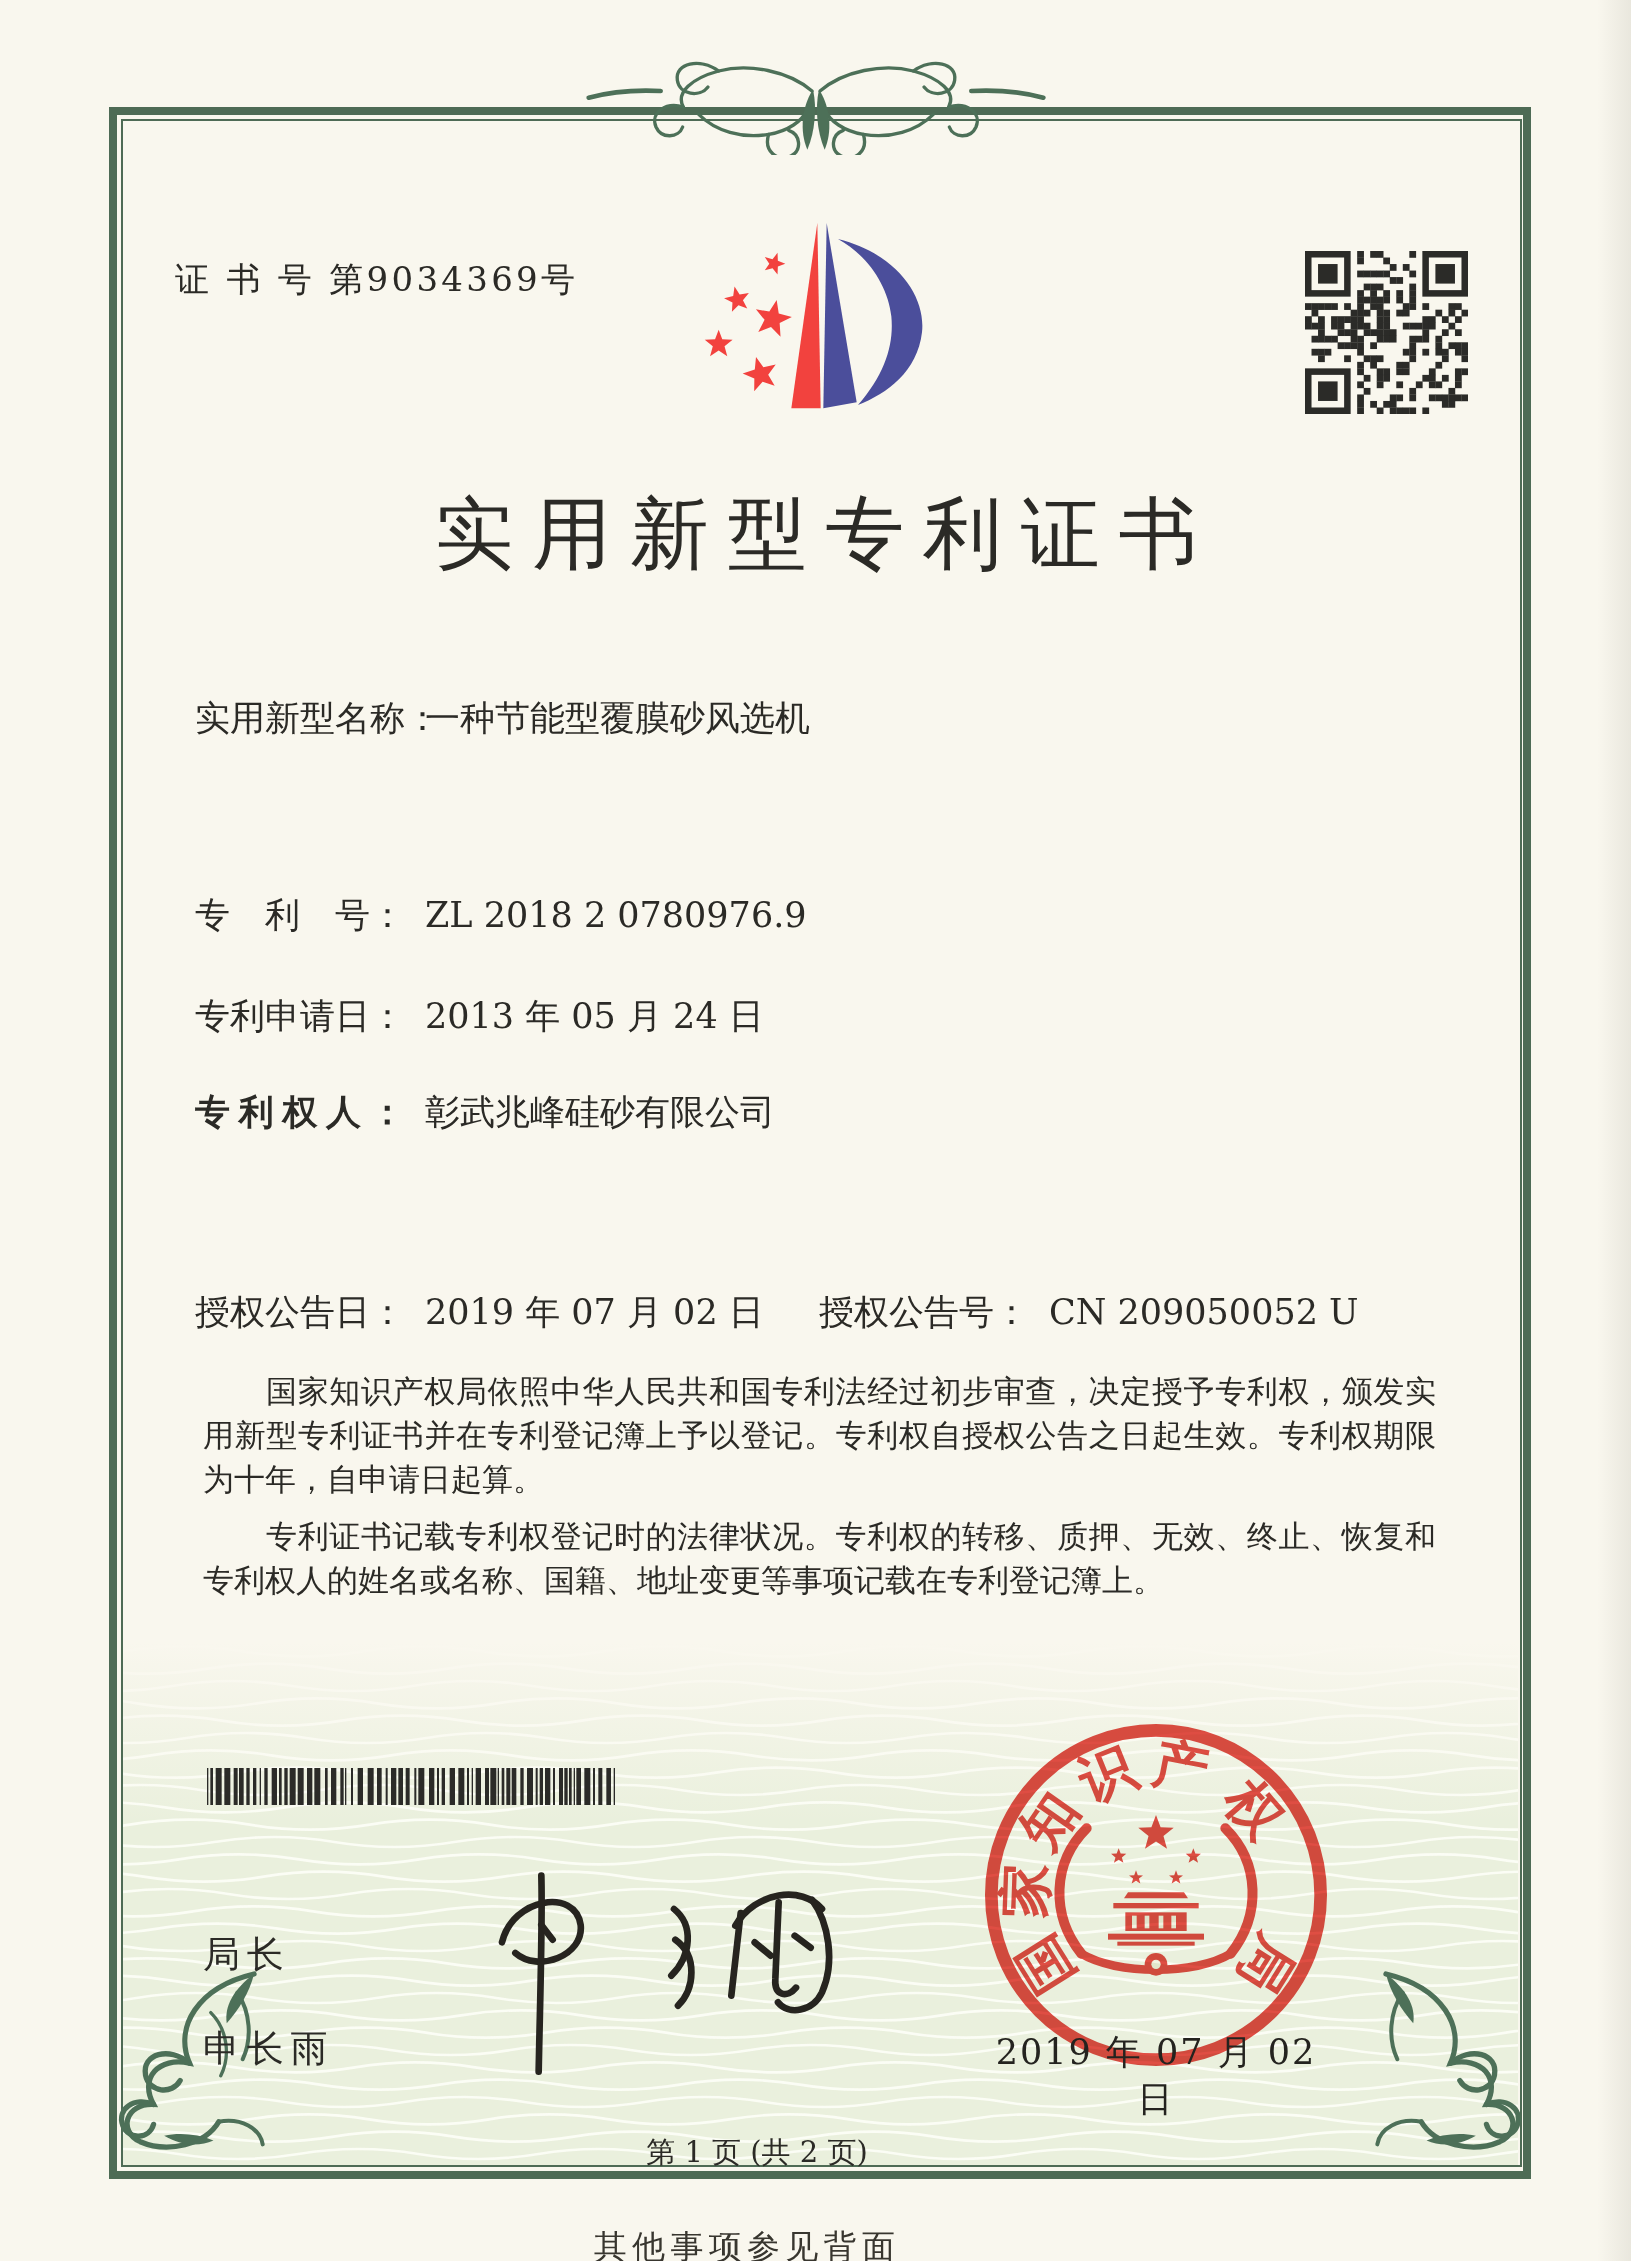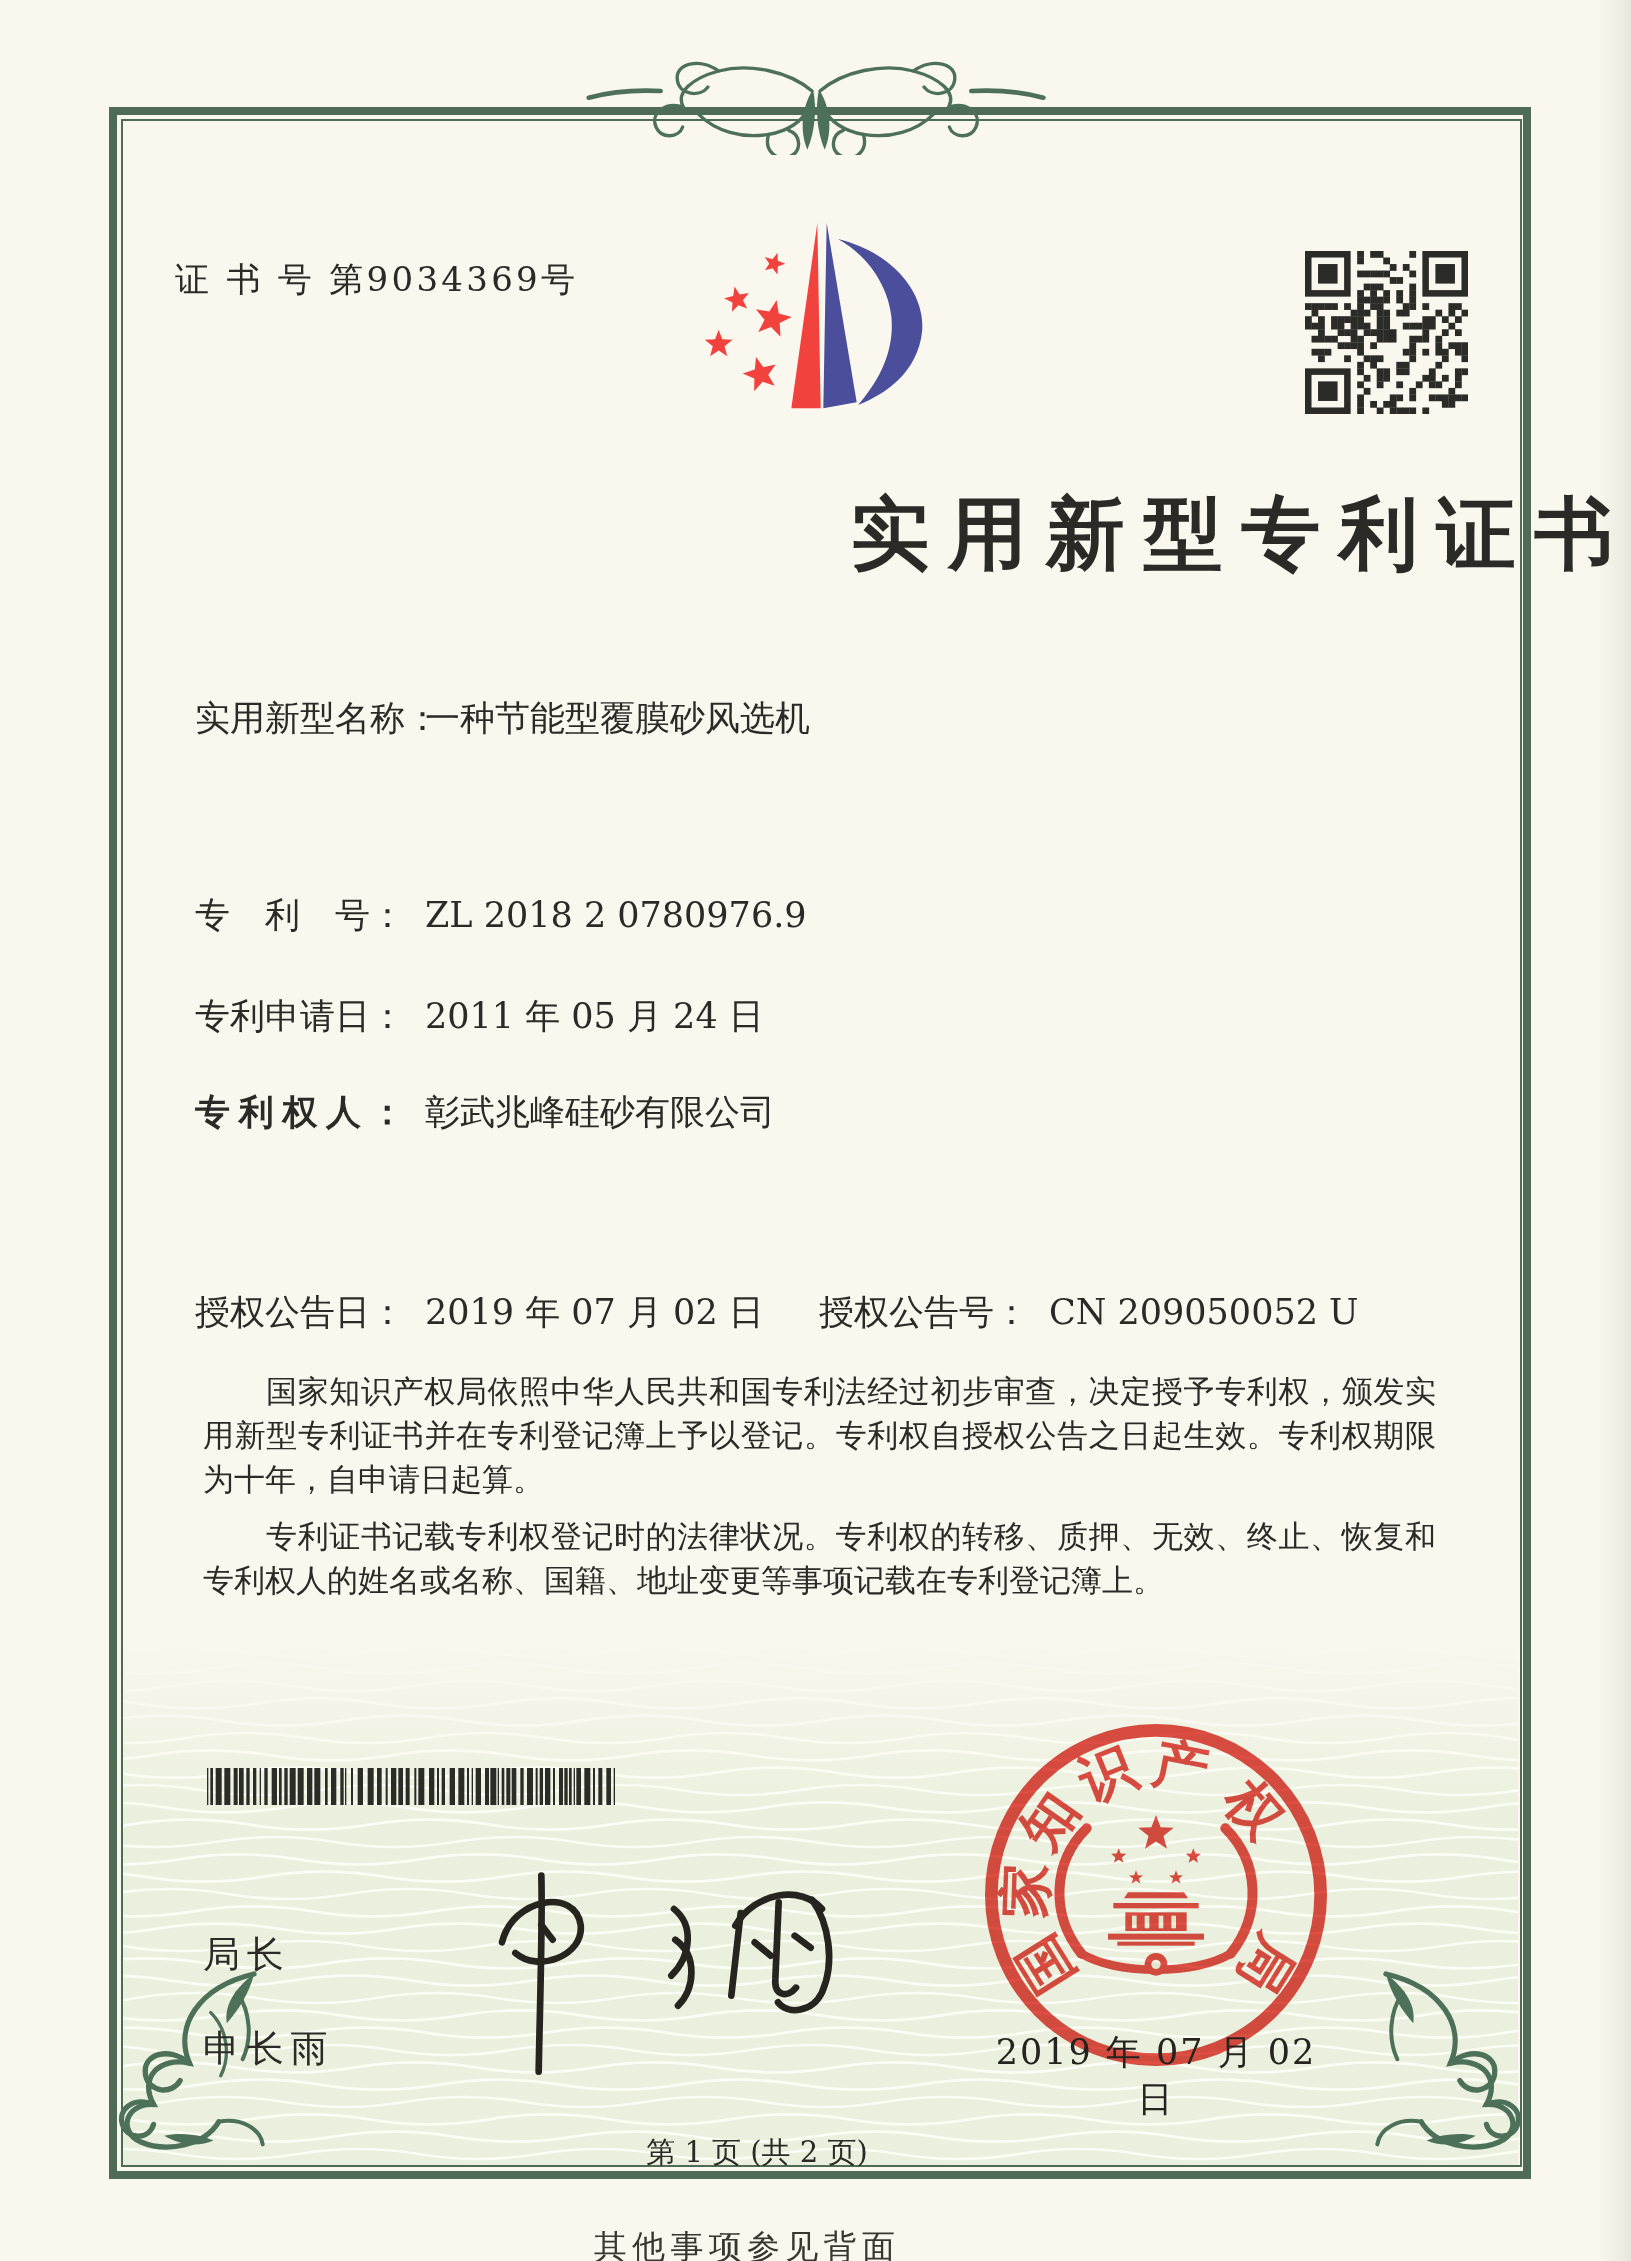--- a/index.html
+++ b/index.html
@@ -20,21 +20,21 @@
   
   #waves{left:123px;top:1642px;width:1395px;height:524px;z-index:1;}
   #wavefade{left:123px;top:1642px;width:1395px;height:180px;z-index:2;
     background:linear-gradient(to bottom,var(--paper) 0%,rgba(249,247,238,0) 100%);}
   .edge-shadow{right:0;top:0;width:35px;height:2261px;z-index:9;
     background:linear-gradient(to left,rgba(90,86,72,0.10),rgba(90,86,72,0));}
   
   #certno{left:175px;top:257px;font-size:34px;letter-spacing:3.3px;z-index:5;}
   #logo{left:698px;top:215px;width:240px;height:200px;z-index:5;}
   #qr{left:1305px;top:251px;width:163px;height:163px;z-index:5;}
-  #title{left:0;top:482px;width:1632px;text-align:right;font-size:79px;font-weight:bold;
+  #title{left:0;top:482px;width:1632px;text-align:center;font-size:79px;font-weight:normal;
     letter-spacing:18.7px;text-indent:18.7px;z-index:5;}
   
   .row{left:195px;font-size:35px;z-index:5;white-space:nowrap;}
   .row .lab{display:inline-block;width:230px;}
   .row .val{display:inline-block;}
   #row5 .lab{letter-spacing:8.7px;font-weight:bold;}
   #grant2{left:819px;}
   
   #paras{left:195px;top:1361px;width:1249px;z-index:5;}
   #paras p{margin:8px;font-size:31px;line-height:44px;text-align:justify;text-indent:63px;}
@@ -361,21 +361,21 @@
 
   <div id="title" class="abs">实用新型专利证书</div>
 
   <div class="abs row" style="top:695px">
     <span class="lab">实用新型名称：</span><span class="val">一种节能型覆膜砂风选机</span>
   </div>
   <div class="abs row" style="top:892px">
     <span class="lab">专　利　号：</span><span class="val">ZL 2018 2 0780976.9</span>
   </div>
   <div class="abs row" style="top:993px">
-    <span class="lab">专利申请日：</span><span class="val">2011 年 05 月 24 日</span>
+    <span class="lab">专利申请日：</span><span class="val">2013 年 05 月 24 日</span>
   </div>
   <div class="abs row" id="row5" style="top:1089px">
     <span class="lab">专利权人：</span><span class="val">彰武兆峰硅砂有限公司</span>
   </div>
   <div class="abs row" style="top:1289px">
     <span class="lab">授权公告日：</span><span class="val">2019 年 07 月 02 日</span>
   </div>
   <div class="abs row" id="grant2" style="top:1289px">
     <span class="lab">授权公告号：</span><span class="val">CN 209050052 U</span>
   </div>

